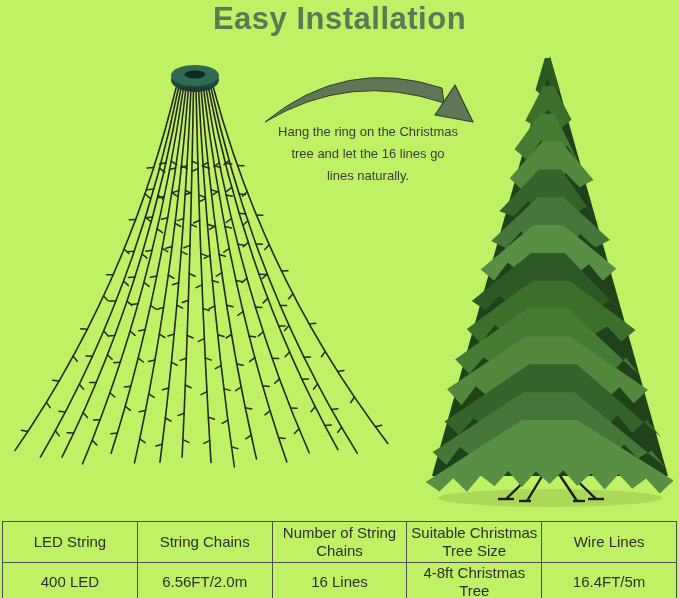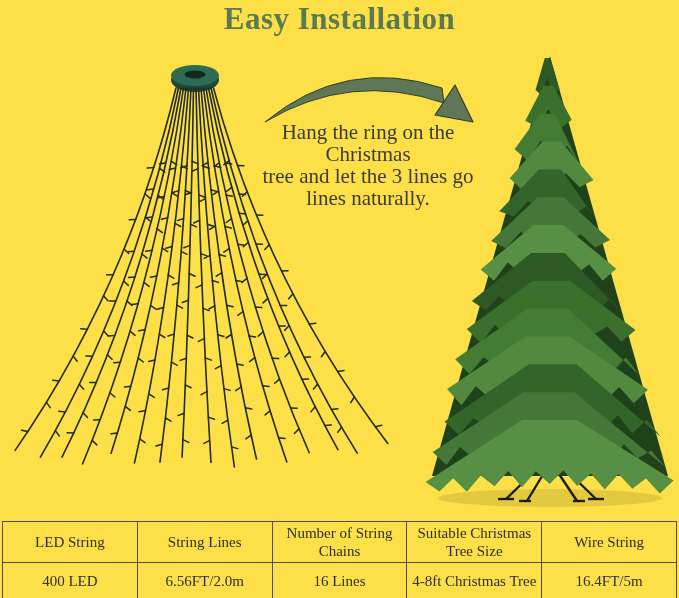--- a/index.html
+++ b/index.html
@@ -1,26 +1,26 @@
 <!DOCTYPE html>
 <html><head>
 <meta charset="utf-8">
 <style>
   html,body{margin:0;padding:0;background:#fff;}
   .stage{
-    position:relative;width:679px;height:598px;background:#fde047;overflow:hidden;
-    font-family:Liberation Serif, serif;
+    position:relative;width:679px;height:598px;background:#bef264;overflow:hidden;
+    font-family:Liberation Sans, sans-serif;
   }
   .title{
     position:absolute;top:1px;left:0;width:100%;text-align:center;
     font-size:31px;font-weight:bold;color:#5b7a54;letter-spacing:.5px;
   }
   .instruction{
     position:absolute;left:240px;top:121px;width:256px;text-align:center;
-    font-size:21px;line-height:22px;color:#3b3b3b;
+    font-size:13px;line-height:22px;color:#3b3b3b;
   }
   .lights-svg{position:absolute;left:0;top:50px;}
   .arrow-svg{position:absolute;left:0;top:0;pointer-events:none;}
   .tree-svg{position:absolute;left:420px;top:48px;}
   .spec-table{
     position:absolute;left:2px;top:521px;width:675px;
     border-collapse:collapse;table-layout:fixed;
     font-size:15px;color:#2e2e2e;text-align:center;
   }
   .spec-table th,.spec-table td{
@@ -234,21 +234,21 @@
       <line x1="375.4" y1="376.8" x2="381.7" y2="375.3" stroke="#232b22" stroke-width="1.5" stroke-linecap="round"></line>
     </svg>
 
   <svg id="arrow-svg" class="arrow-svg" width="679" height="598" viewBox="0 0 679 598">
       <path d="M265,122 Q345,56 442,88 L444,103 Q350,71 265,122 Z" fill="#5f7757" stroke="#31402c" stroke-width="1"></path>
       <polygon points="473,122 435,115 455,85" fill="#5f7757" stroke="#31402c" stroke-width="1.2" stroke-linejoin="round"></polygon>
     </svg>
 
   <div class="instruction">
     <div>Hang the ring on the Christmas</div>
-    <div>tree and let the 3 lines go</div>
+    <div>tree and let the 16 lines go</div>
     <div>lines naturally.</div>
   </div>
 
   <svg id="tree-svg" class="tree-svg" width="260" height="462" viewBox="0 0 260 462">
       <ellipse cx="130" cy="450" rx="112" ry="9" fill="rgba(0,0,0,0.10)"></ellipse>
       <line x1="120" y1="418" x2="86" y2="451" stroke="#1c1c1c" stroke-width="2.4"></line>
       <line x1="142" y1="418" x2="176" y2="451" stroke="#1c1c1c" stroke-width="2.4"></line>
       <line x1="127" y1="420" x2="107" y2="453" stroke="#1c1c1c" stroke-width="2.4"></line>
       <line x1="135" y1="420" x2="157" y2="453" stroke="#1c1c1c" stroke-width="2.4"></line>
       <line x1="78" y1="451" x2="94" y2="451" stroke="#1c1c1c" stroke-width="2.4"></line>
@@ -269,24 +269,24 @@
       <polygon points="27.1,341.1 41.5,357.3 55.8,338.2 70.2,350.8 84.5,335.1 98.9,349.1 113.2,334.7 127.6,347.5 141.9,335.0 156.3,350.1 170.6,333.5 185.0,352.7 199.3,338.9 213.7,355.3 228.0,341.8 149.7,288.5 105.5,288.5" fill="#52893f"></polygon>
       <polygon points="24.5,373.4 39.0,387.0 53.4,370.3 67.9,380.0 82.3,364.1 96.8,376.6 111.2,365.2 125.6,374.6 140.1,362.3 154.5,380.3 169.0,362.4 183.4,381.7 197.9,367.3 212.3,385.3 226.8,371.7 241.2,389.3 156.7,316.3 109.0,316.3" fill="#33642a"></polygon>
       <polygon points="12.7,403.9 26.3,417.1 40.0,399.0 53.7,410.5 67.3,396.2 81.0,407.3 94.7,393.2 108.4,407.8 122.0,393.1 135.7,404.6 149.4,394.7 163.0,410.7 176.7,394.4 190.4,413.0 204.1,396.2 217.7,410.5 231.4,402.5 245.1,419.0 154.4,344.2 103.3,344.2" fill="#447738"></polygon>
       <polygon points="5.6,433.9 19.4,443.5 33.2,430.2 46.9,443.7 60.7,427.5 74.5,438.3 88.3,422.9 102.0,439.3 115.8,423.3 129.6,436.0 143.4,422.3 157.2,438.0 170.9,425.6 184.7,441.5 198.5,426.0 212.3,440.7 226.0,430.4 239.8,445.5 253.6,432.5 156.9,372.0 102.3,372.0" fill="#579044"></polygon>
     </svg>
 
   <table class="spec-table">
     <tbody>
       <tr>
         <th>LED String</th>
-        <th>String Lines</th>
+        <th>String Chains</th>
         <th>Number of String Chains</th>
         <th>Suitable Christmas Tree Size</th>
-        <th>Wire String</th>
+        <th>Wire Lines</th>
       </tr>
       <tr>
         <td>400 LED</td>
         <td>6.56FT/2.0m</td>
         <td>16 Lines</td>
         <td>4-8ft Christmas Tree</td>
         <td>16.4FT/5m</td>
       </tr>
     </tbody>
   </table>

